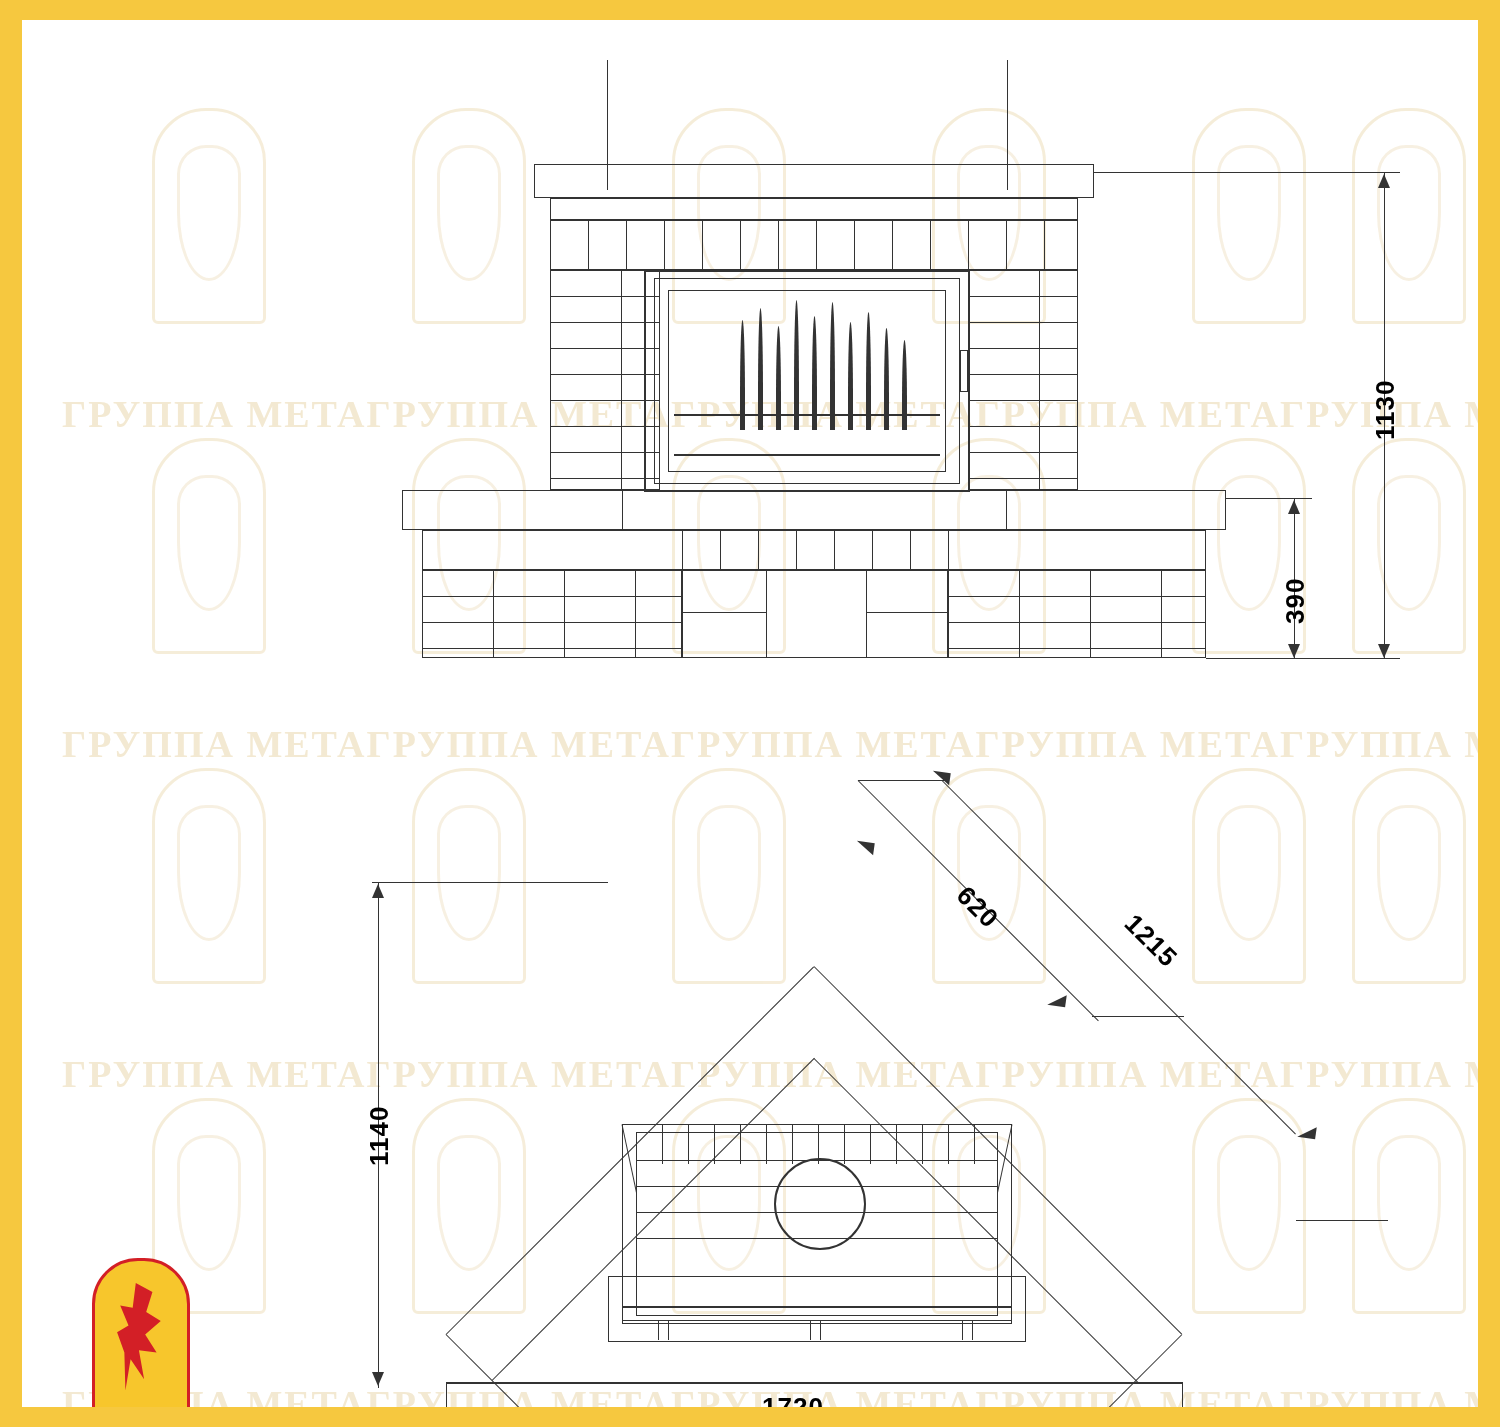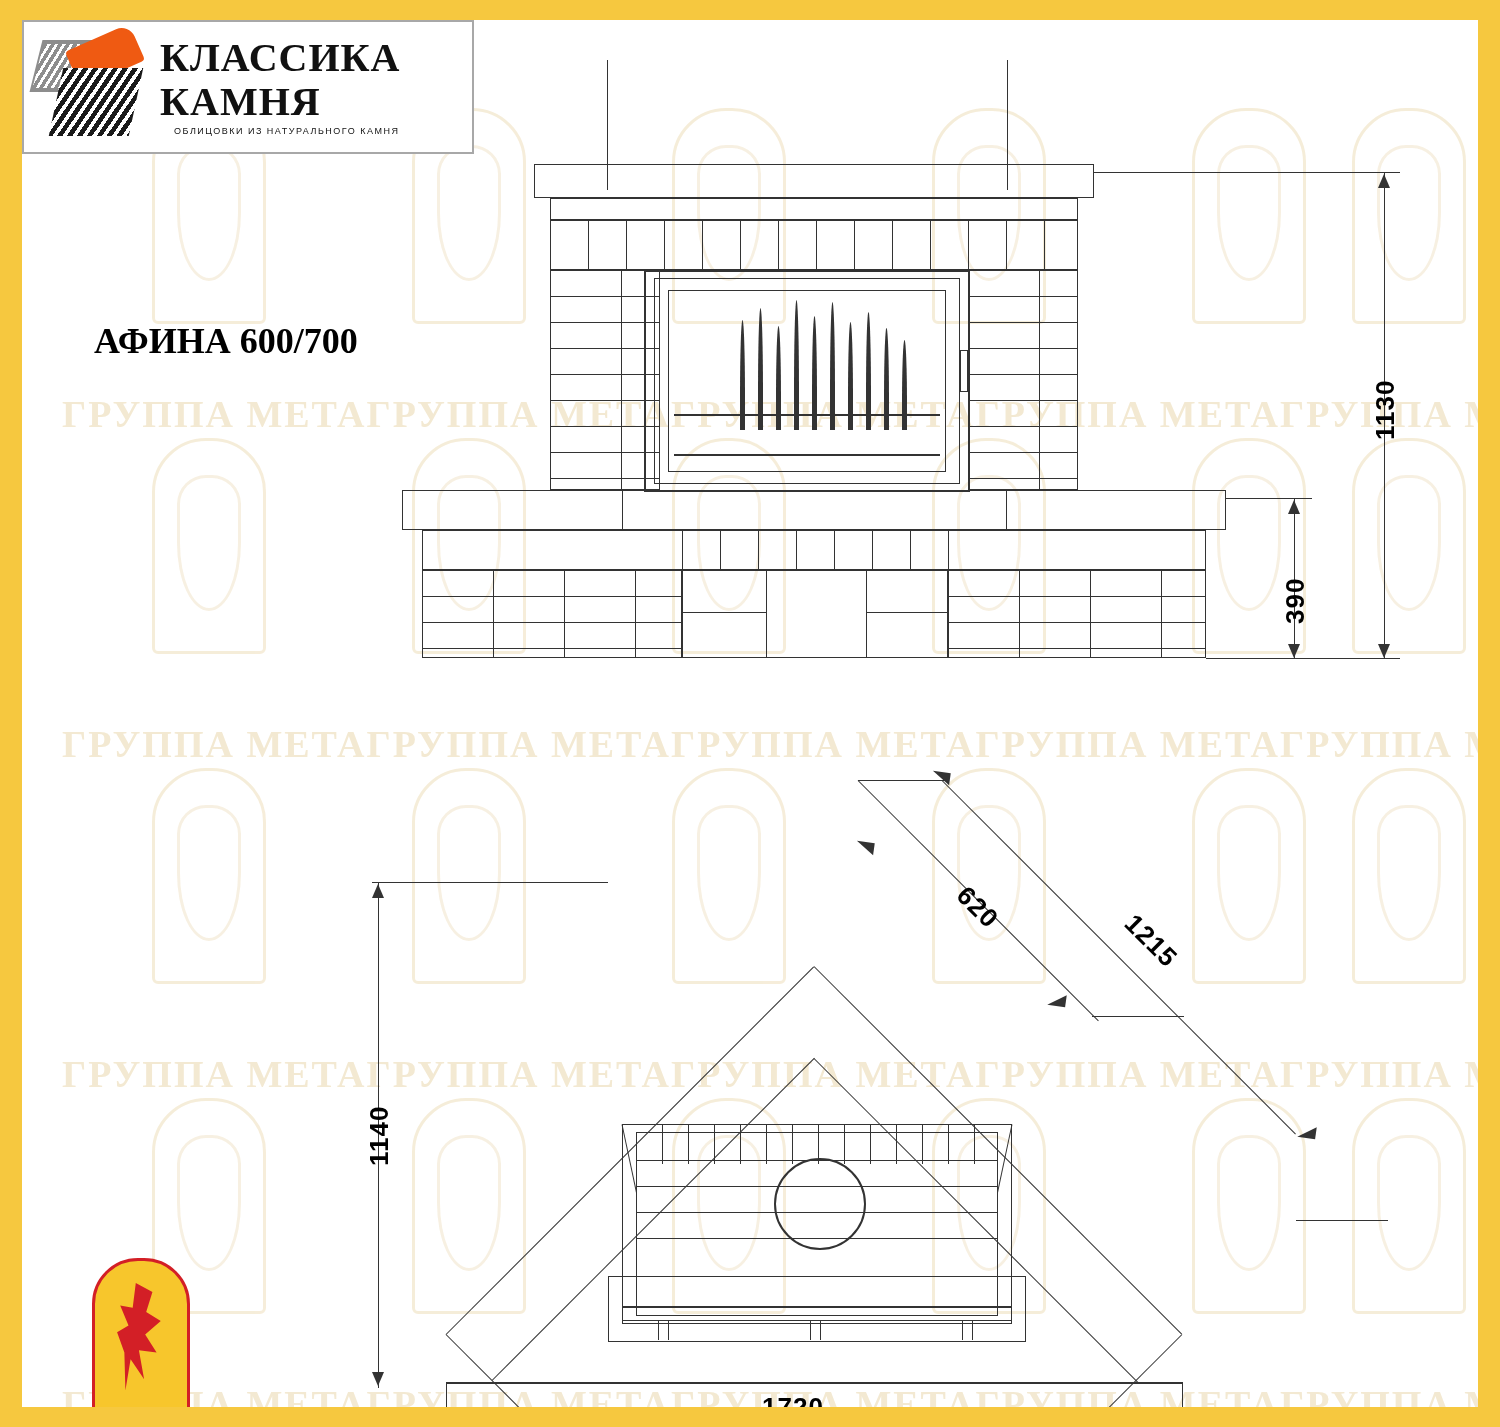--- a/index.html
+++ b/index.html
@@ -265,33 +265,21 @@
       <div class="wm-arch" style="left:910px; top:1078px;"></div>
       <div class="wm-arch" style="left:1170px; top:1078px;"></div>
       <div class="wm-arch" style="left:1330px; top:1078px;"></div>
 
       <div class="wm-text" style="left:40px; top:372px;">ГРУППА МЕТАГРУППА МЕТАГРУППА МЕТАГРУППА МЕТАГРУППА МЕТА</div>
       <div class="wm-text" style="left:40px; top:702px;">ГРУППА МЕТАГРУППА МЕТАГРУППА МЕТАГРУППА МЕТАГРУППА МЕТА</div>
       <div class="wm-text" style="left:40px; top:1032px;">ГРУППА МЕТАГРУППА МЕТАГРУППА МЕТАГРУППА МЕТАГРУППА МЕТА</div>
       <div class="wm-text" style="left:40px; top:1362px;">ГРУППА МЕТАГРУППА МЕТАГРУППА МЕТАГРУППА МЕТАГРУППА МЕТА</div>
     </div>
 
-    <div id="logo-box">
-      <div id="logo-mark">
-        <div class="lg-shape" id="lg-grey"></div>
-        <div class="lg-shape" id="lg-grey2"></div>
-        <div class="lg-shape" id="lg-orange"></div>
-        <div class="lg-shape" id="lg-black"></div>
-      </div>
-      <div id="logo-text1">КЛАССИКА</div>
-      <div id="logo-text2">КАМНЯ</div>
-      <div id="logo-sub">ОБЛИЦОВКИ ИЗ НАТУРАЛЬНОГО КАМНЯ</div>
-    </div>
-
-    <div id="model-title">АФИНА 600/700</div>
+
 
     <div id="elev">
 
       <div class="ln vl" style="left:585px; top:40px; height:130px;"></div>
       <div class="ln vl" style="left:985px; top:40px; height:130px;"></div>
 
       <div class="box" style="left:512px; top:144px; width:560px; height:34px;"></div>
       <div class="box" style="left:528px; top:178px; width:528px; height:22px;"></div>
 
       <div class="box" style="left:528px; top:200px; width:528px; height:50px;"></div>

